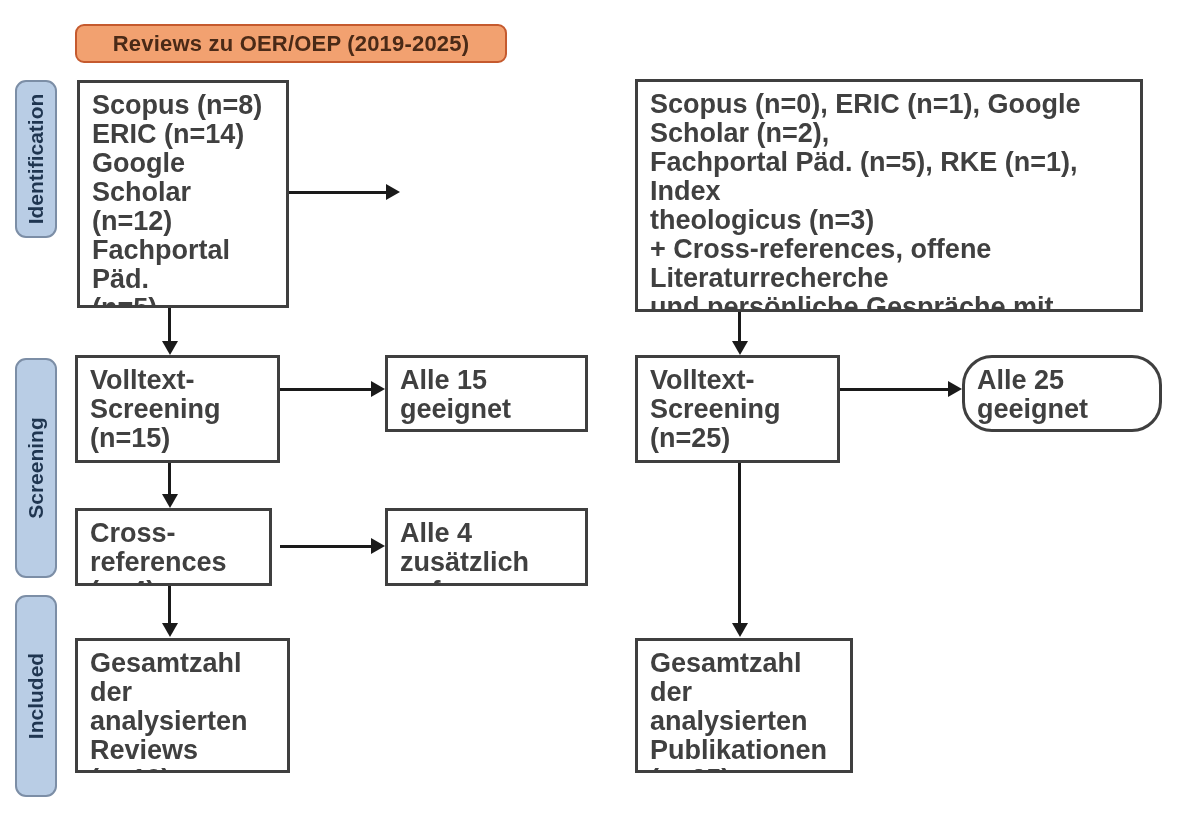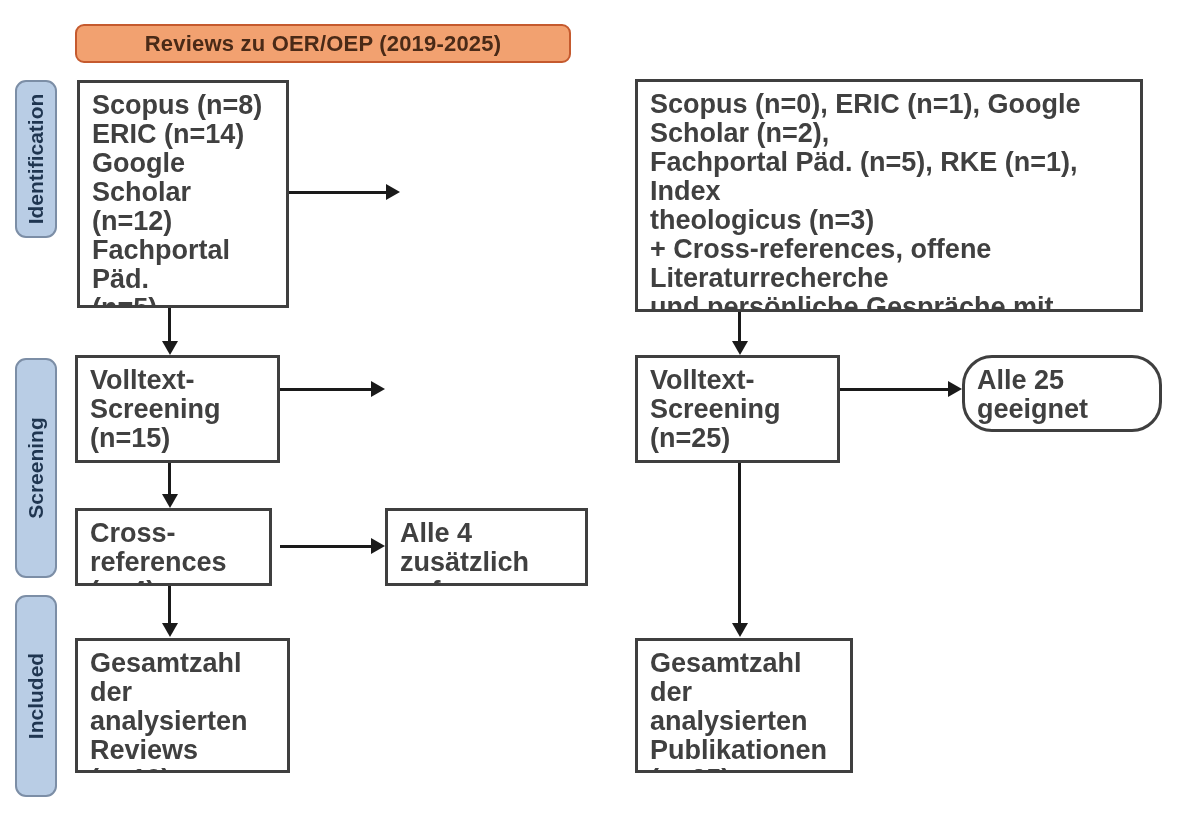--- a/index.html
+++ b/index.html
@@ -17,21 +17,21 @@
     background:#F2A170;
     border:2px solid #C55A2E;
     border-radius:9px;
     color:#4A2A17;
     font-size:22px;
     font-weight:700;
     display:flex;align-items:center;justify-content:center;
     text-align:center;
     letter-spacing:.2px;
   }
-  #banner-left{left:75px;top:24px;width:496px;height:39px;}
+  #banner-left{left:75px;top:24px;width:432px;height:39px;}
   #banner-right{left:630px;top:24px;width:540px;height:39px;}
 
   
   .stage{
     position:absolute;
     box-sizing:border-box;
     background:#B9CDE5;
     border:2px solid #7C8EA6;
     border-radius:11px;
     display:flex;align-items:center;justify-content:center;
@@ -109,20 +109,21 @@
   <div class="fbox" id="box-l-id">Scopus (n=8)
 ERIC (n=14)
 Google Scholar
 (n=12)
 Fachportal Päd.
 (n=5)
 Gesamt n=39</div>
   <div class="fbox" id="box-l-scr">Volltext-
 Screening
 (n=15)</div>
+  <div class="fbox" id="box-l-scr-ok">Alle 15 geeignet</div>
   <div class="fbox" id="box-l-cross">Cross-references
 (n=4)</div>
   <div class="fbox" id="box-l-cross-ok">Alle 4 zusätzlich
 aufgenommen</div>
   <div class="fbox" id="box-l-inc">Gesamtzahl der
 analysierten
 Reviews
 (n=19)</div>
 
   <div class="fbox" id="box-r-id">Scopus (n=0), ERIC (n=1), Google Scholar (n=2),

